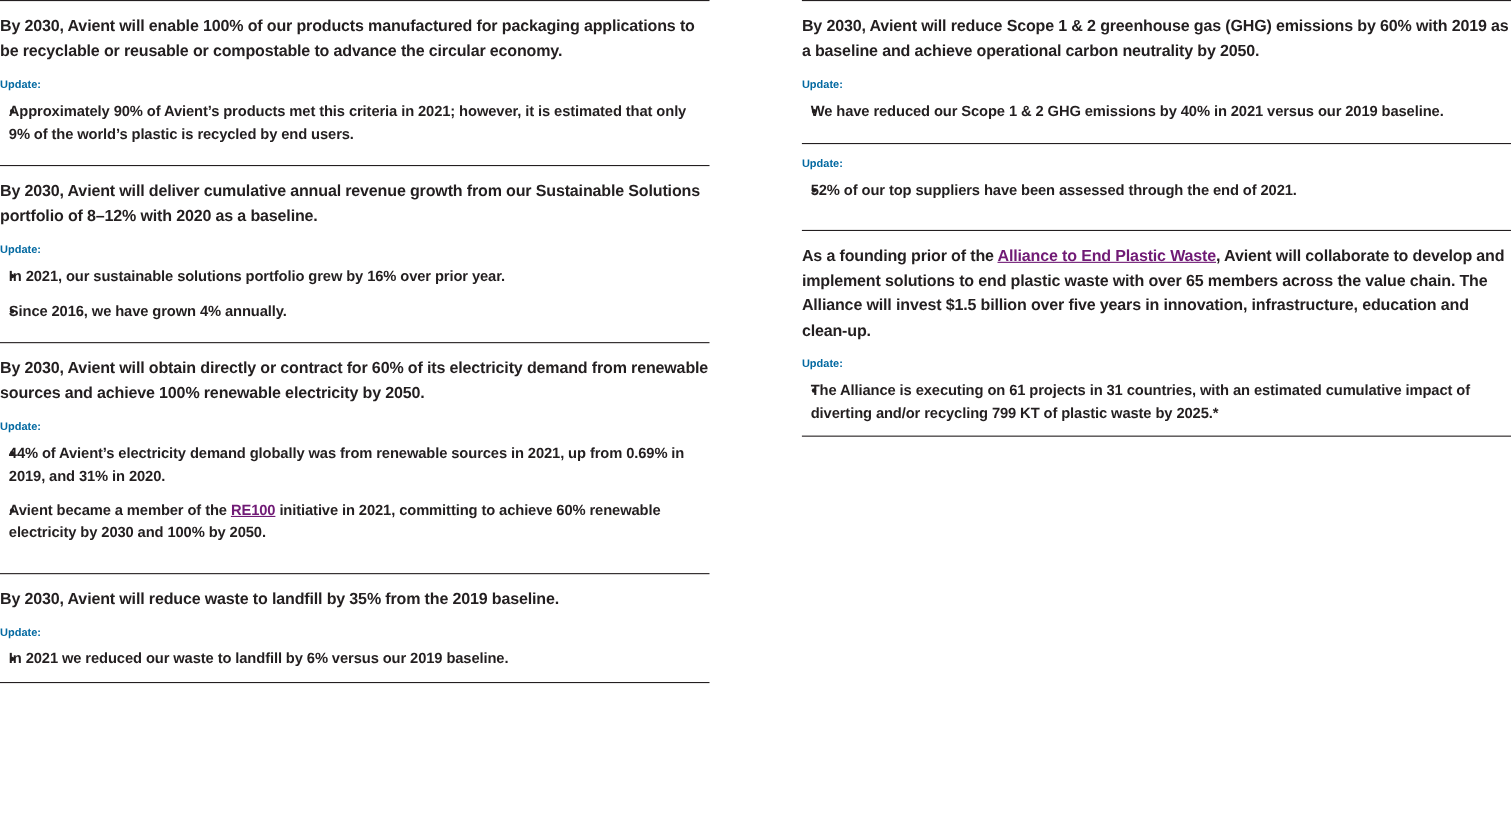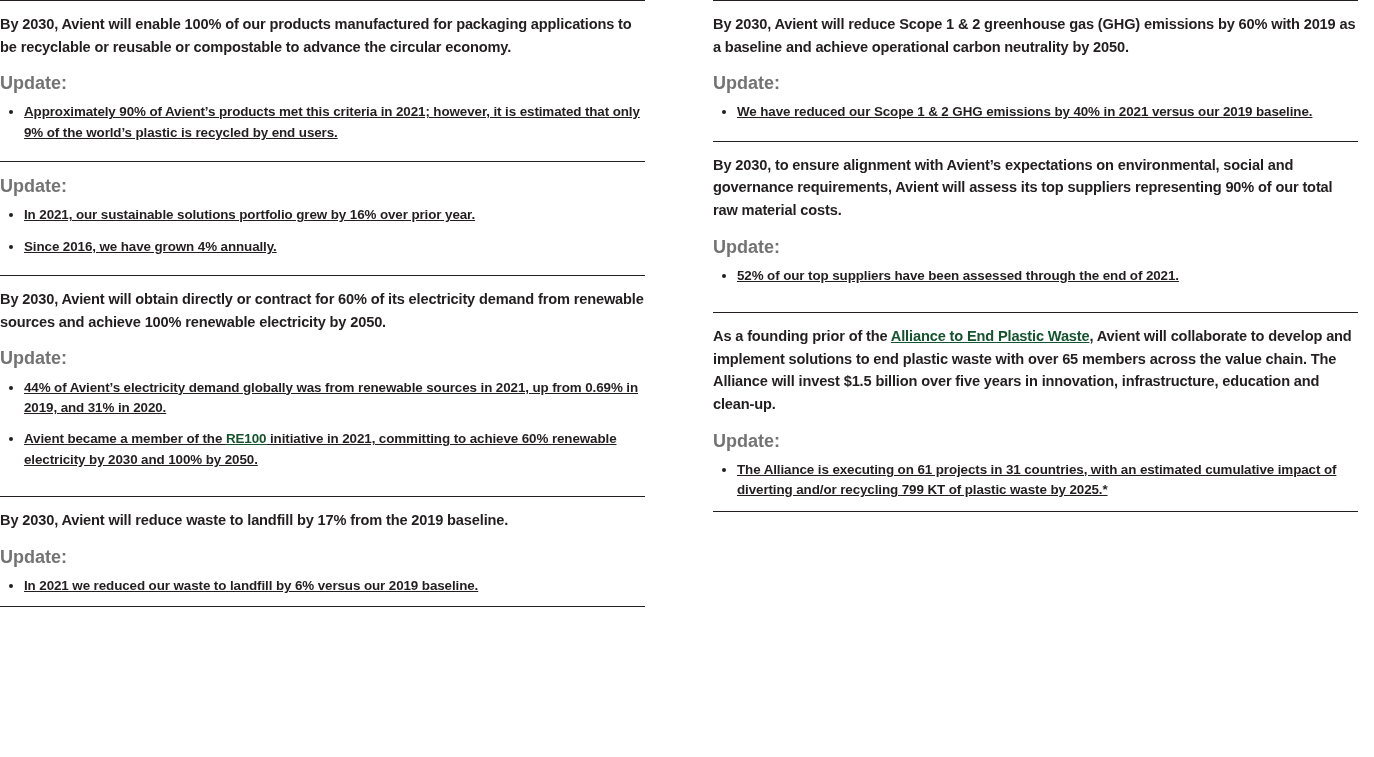--- a/index.html
+++ b/index.html
@@ -23,76 +23,75 @@
     justify-content: space-between;
   }
   .column {
     width: 645px;
     box-sizing: border-box;
   }
   .column-left {
     margin-left: 0px;
   }
   .column-right {
-    margin-right: 16px;
+    margin-right: 0px;
   }
   .goal-block {
     border-top: 1.5px solid #231f20;
     padding-top: 12px;
     padding-bottom: 10px;
   }
   .goal-block.last-rule {
     border-bottom: 1.5px solid #231f20;
   }
   .goal-statement {
     font-size: 14.6px;
     font-weight: bold;
     line-height: 1.55;
     letter-spacing: -0.15px;
     margin: 0 0 13px 0;
     color: #231f20;
   }
   .update-label {
-    font-size: 18px;
+    font-size: 10px;
     font-weight: bold;
     line-height: 1.4;
     margin: 0 0 6px 0;
-    color: #737373;
+    color: #0369a1;
   }
   ul.updates {
     list-style: none;
     margin: 0;
     padding: 0;
   }
   ul.updates li {
     position: relative;
-    padding-left: 24px;
+    padding-left: 8px;
     font-size: 13.4px;
     font-weight: bold;
     line-height: 1.52;
     letter-spacing: -0.1px;
     margin-bottom: 11px;
     color: #231f20;
-    text-decoration: underline;
   }
   ul.updates li:last-child {
     margin-bottom: 0;
   }
   ul.updates li:before {
     content: "";
     position: absolute;
     left: 9px;
     top: 8px;
     width: 4px;
     height: 4px;
     border-radius: 50%;
     background: #231f20;
   }
   a.inline-link {
-    color: #14532d;
+    color: #701a75;
     text-decoration: underline;
     font-weight: bold;
   }
   .spacer-sm { height: 8px; }
   .spacer-md { height: 16px; }
 </style>
 </head>
 <body>
 
 <div class="page">
@@ -103,20 +102,21 @@
       <p class="goal-statement">By 2030, Avient will enable 100% of our products manufactured for packaging applications to be recyclable or reusable or compostable to advance the circular economy.</p>
       <p class="update-label">Update:</p>
       <ul class="updates">
         <li>Approximately 90% of Avient’s products met this criteria in 2021; however, it is estimated that only 9% of the world’s plastic is recycled by end users.</li>
       </ul>
     </div>
 
     <div class="spacer-sm"></div>
 
     <div class="goal-block">
+      <p class="goal-statement">By 2030, Avient will deliver cumulative annual revenue growth from our Sustainable Solutions portfolio of 8–12% with 2020 as a baseline.</p>
       <p class="update-label">Update:</p>
       <ul class="updates">
         <li>In 2021, our sustainable solutions portfolio grew by 16% over prior year.</li>
         <li>Since 2016, we have grown 4% annually.</li>
       </ul>
     </div>
 
     <div class="spacer-sm"></div>
 
     <div class="goal-block">
@@ -124,21 +124,21 @@
       <p class="update-label">Update:</p>
       <ul class="updates">
         <li>44% of Avient’s electricity demand globally was from renewable sources in 2021, up from 0.69% in 2019, and 31% in 2020.</li>
         <li><span>Avient became a member of the </span><a class="inline-link" href="#">RE100</a><span> initiative in 2021, committing to achieve 60% renewable electricity by 2030 and 100% by 2050.</span></li>
       </ul>
     </div>
 
     <div class="spacer-md"></div>
 
     <div class="goal-block last-rule">
-      <p class="goal-statement">By 2030, Avient will reduce waste to landfill by 17% from the 2019 baseline.</p>
+      <p class="goal-statement">By 2030, Avient will reduce waste to landfill by 35% from the 2019 baseline.</p>
       <p class="update-label">Update:</p>
       <ul class="updates">
         <li>In 2021 we reduced our waste to landfill by 6% versus our 2019 baseline.</li>
       </ul>
     </div>
 
   </div>
 
   <div class="column column-right">
 
@@ -146,21 +146,20 @@
       <p class="goal-statement">By 2030, Avient will reduce Scope 1 &amp; 2 greenhouse gas (GHG) emissions by 60% with 2019 as a baseline and achieve operational carbon neutrality by 2050.</p>
       <p class="update-label">Update:</p>
       <ul class="updates">
         <li>We have reduced our Scope 1 &amp; 2 GHG emissions by 40% in 2021 versus our 2019 baseline.</li>
       </ul>
     </div>
 
     <div class="spacer-sm"></div>
 
     <div class="goal-block">
-      <p class="goal-statement">By 2030, to ensure alignment with Avient’s expectations on environmental, social and governance requirements, Avient will assess its top suppliers representing 90% of our total raw material costs.</p>
       <p class="update-label">Update:</p>
       <ul class="updates">
         <li>52% of our top suppliers have been assessed through the end of 2021.</li>
       </ul>
     </div>
 
     <div class="spacer-md"></div>
 
     <div class="goal-block last-rule">
       <p class="goal-statement"><span>As a founding prior of the </span><a class="inline-link" href="#">Alliance to End Plastic Waste</a><span>, Avient will collaborate to develop and implement solutions to end plastic waste with over 65 members across the value chain. The Alliance will invest $1.5 billion over five years in innovation, infrastructure, education and clean-up.</span></p>

